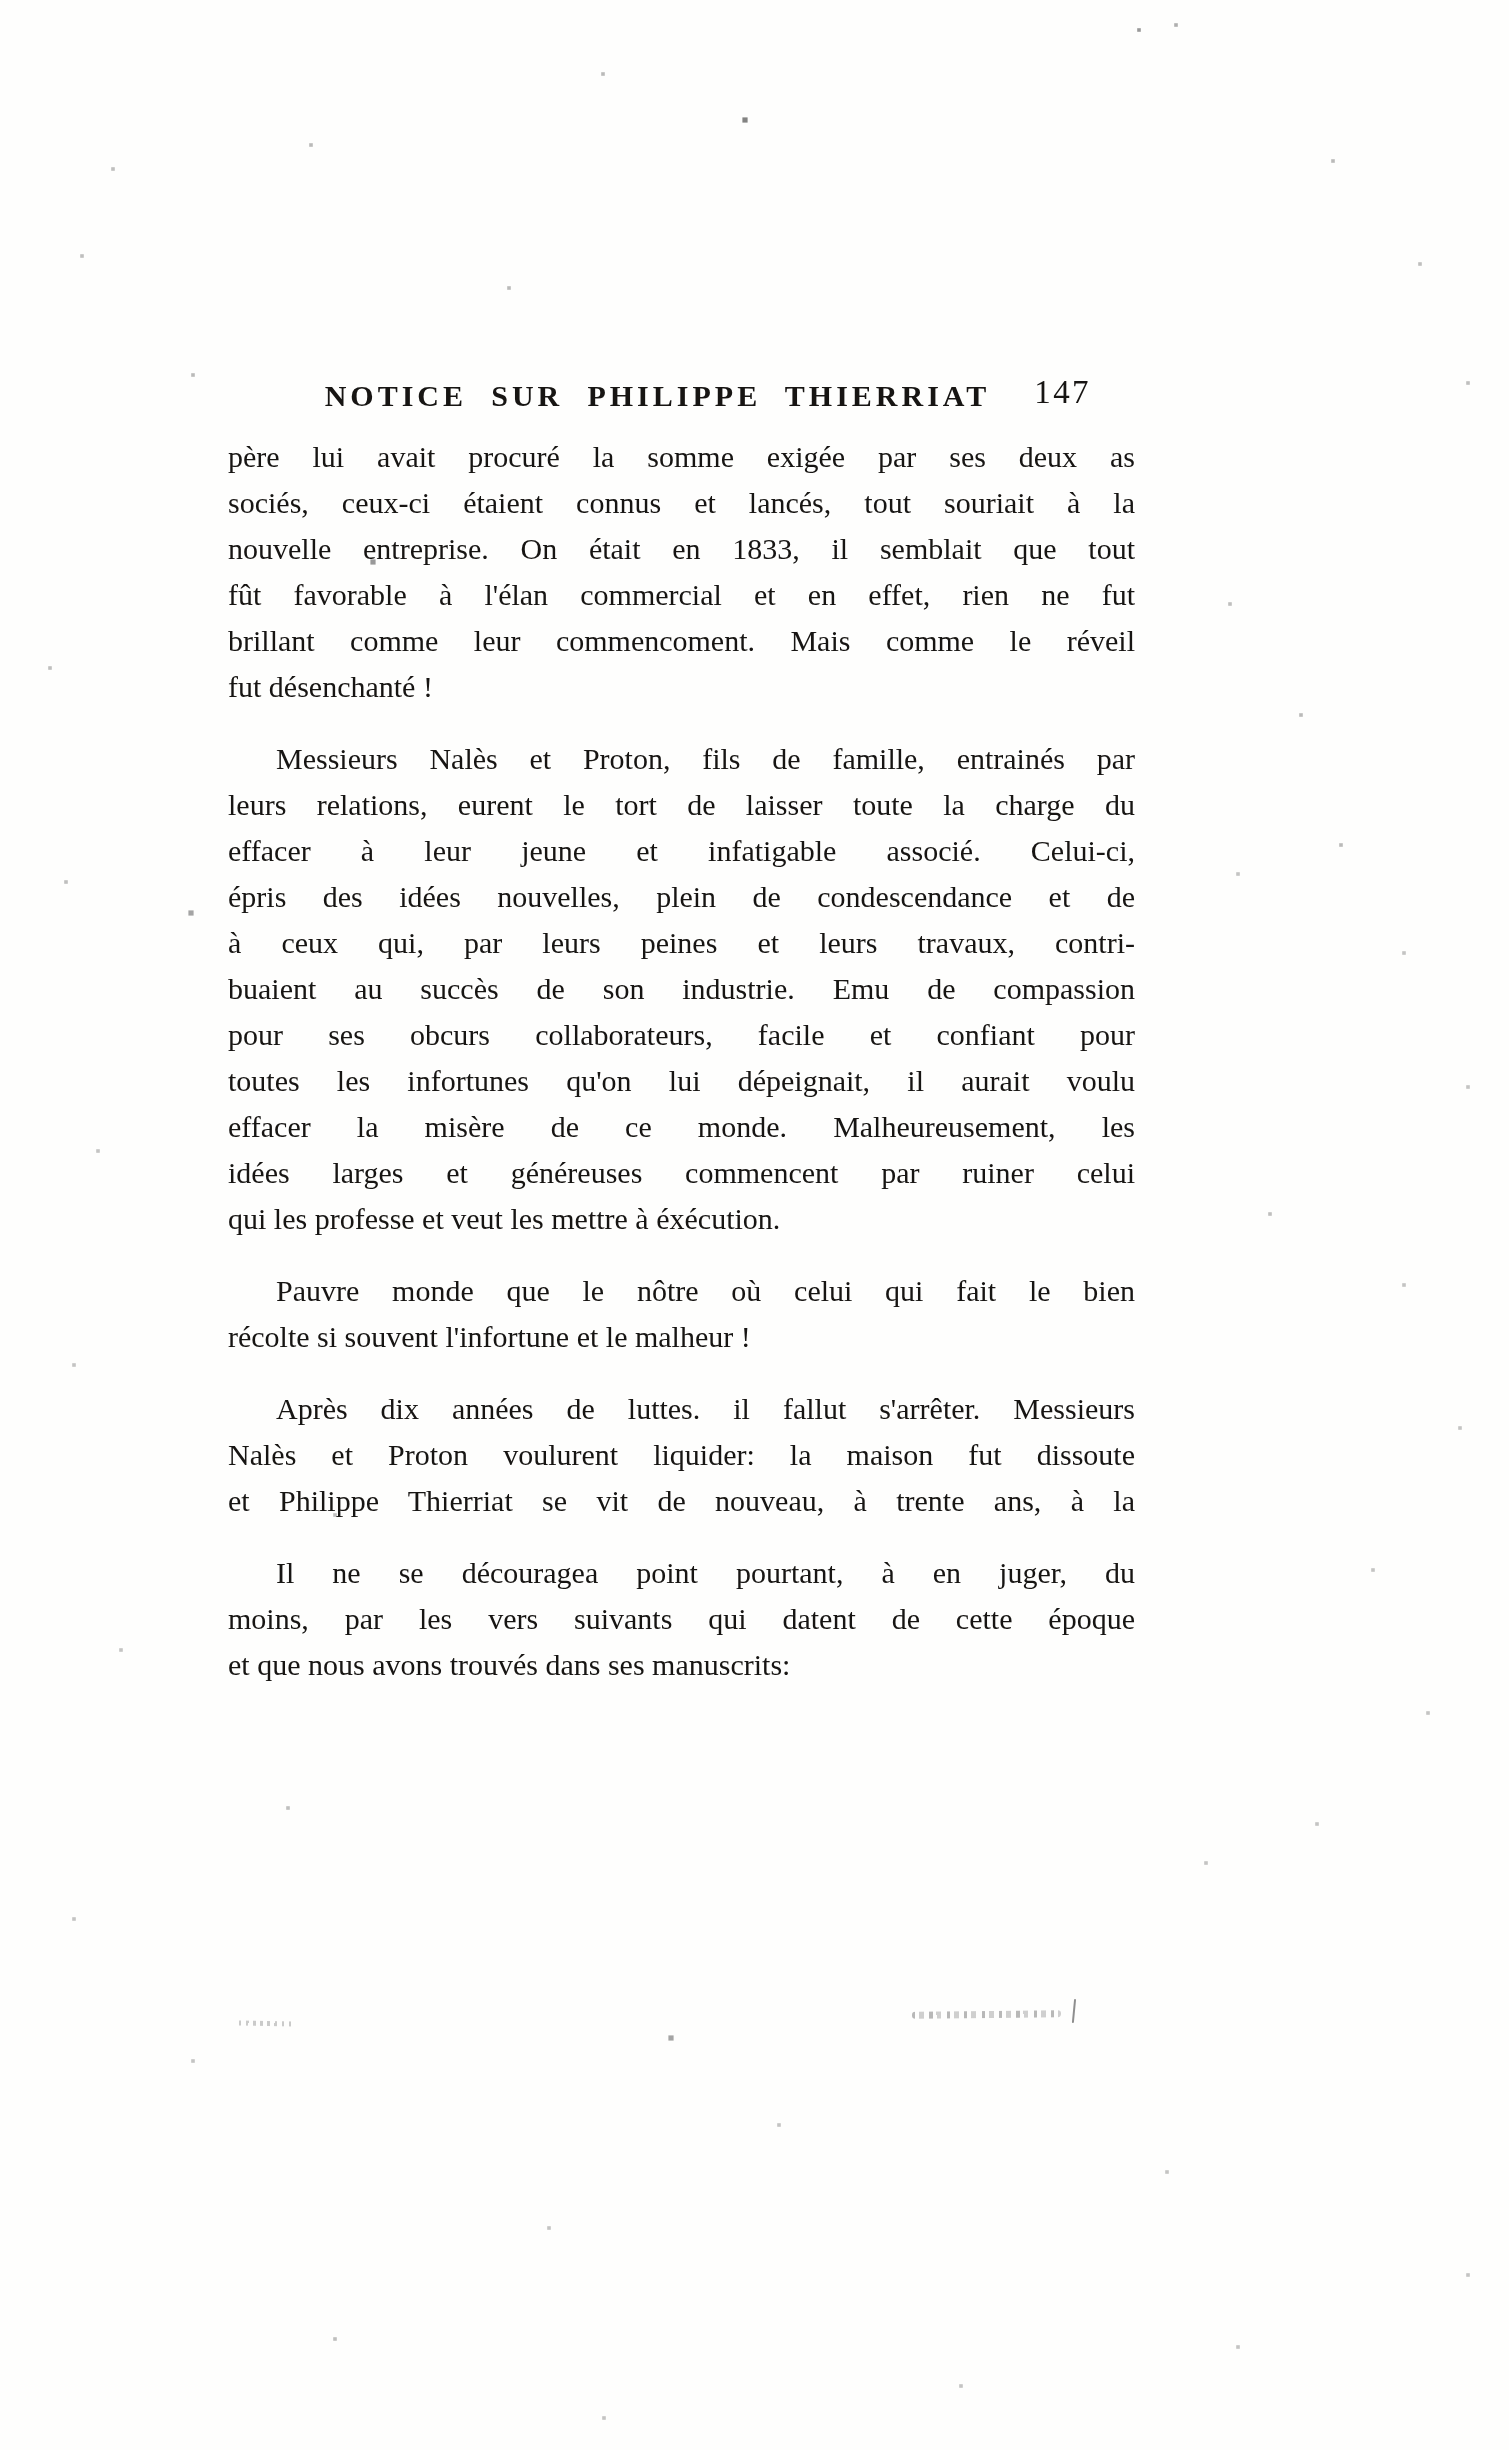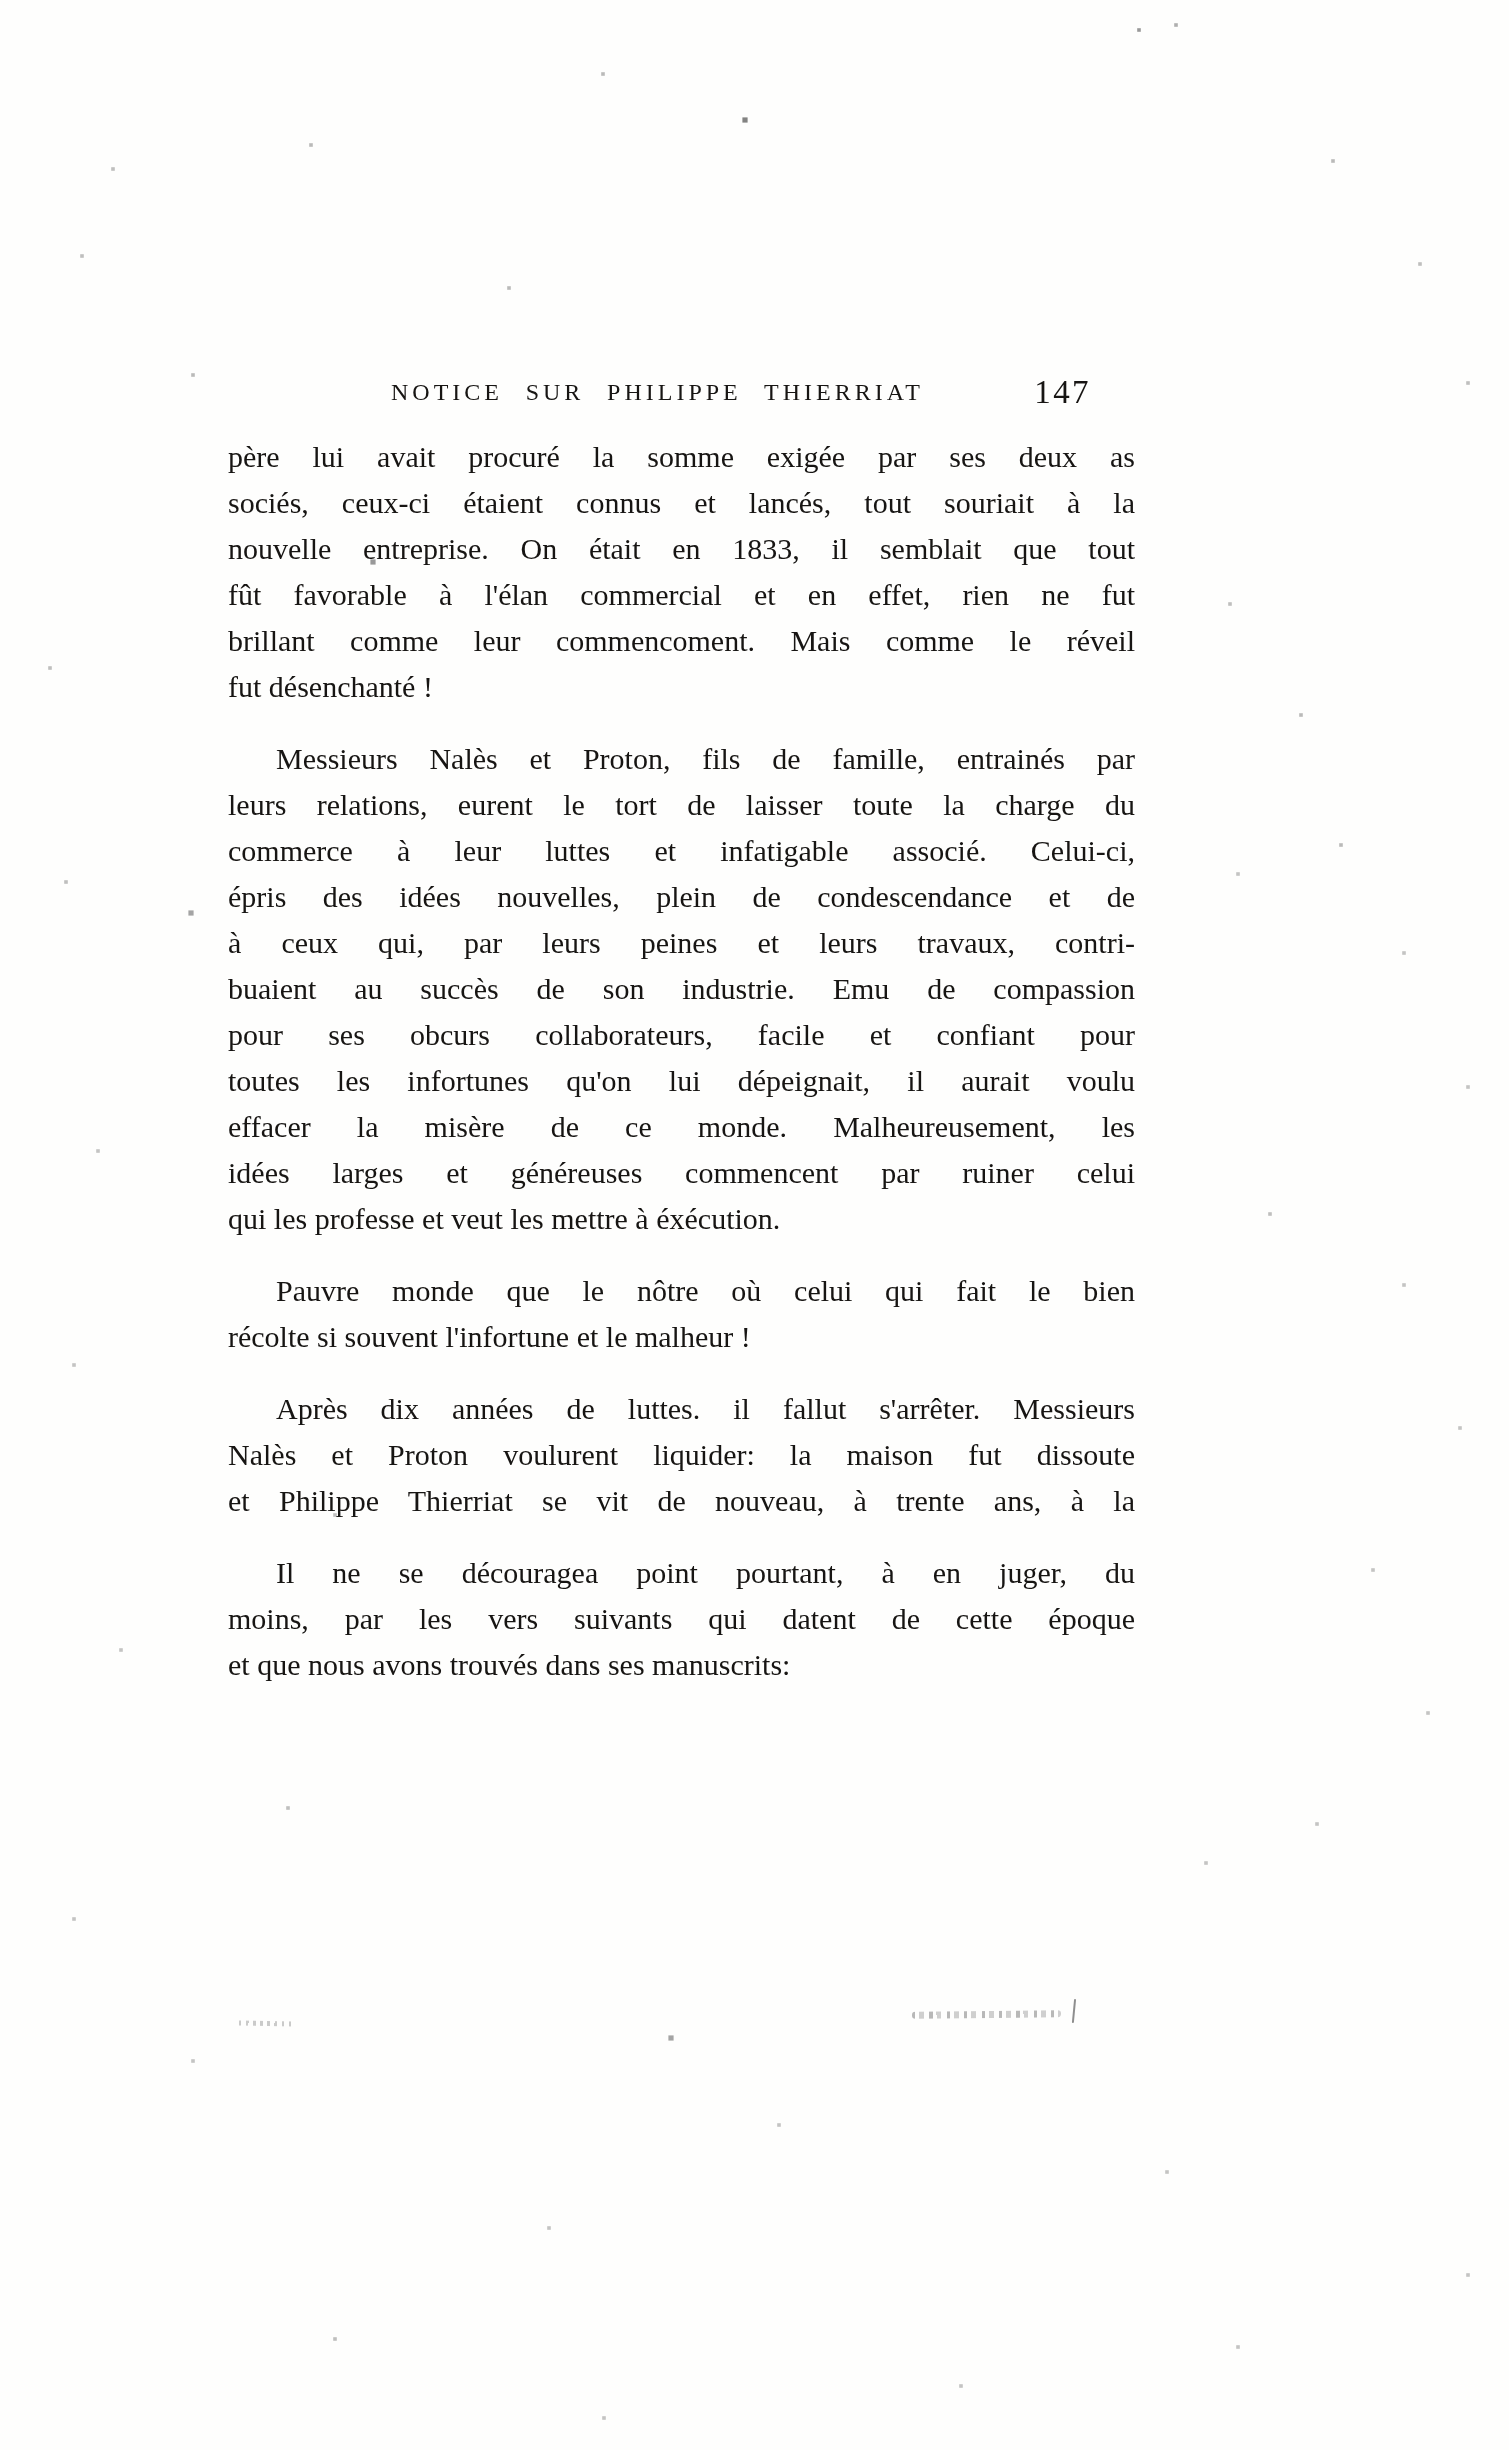--- a/index.html
+++ b/index.html
@@ -58,21 +58,21 @@
       1467px 2274px 0 0.8px rgba(30,30,30,.26),
       334px 2338px 0 0.8px rgba(30,30,30,.28),
       960px 2385px 0 0.8px rgba(30,30,30,.26),
       603px 2417px 0 0.8px rgba(30,30,30,.26),
       1237px 2346px 0 0.8px rgba(30,30,30,.26);
   }
   .column{position:absolute;left:228px;top:379px;width:907px;}
   .running-header{position:relative;height:49px;text-align:center;}
   .header-title{
     display:inline-block;
-    font-size:24px;font-weight:normal;
+    font-size:30px;font-weight:bold;
     letter-spacing:4px;word-spacing:12.7px;
     transform:translateX(-24px);
     white-space:nowrap;
   }
   .page-number{
     position:absolute;right:44px;top:-4.8px;
     font-size:33px;letter-spacing:2.4px;font-weight:normal;text-align:right;
   }
   .body-text{margin-top:6.3px;font-size:30px;line-height:46px;}
   .line{text-align:justify;}
@@ -123,21 +123,21 @@
 
     <main class="body-text" id="body-text">
         <div class="line fill">père lui avait procuré la somme exigée par ses deux as</div>
         <div class="line fill">sociés, ceux-ci étaient connus et lancés, tout souriait à la</div>
         <div class="line fill">nouvelle entreprise. On était en 1833, il semblait que tout</div>
         <div class="line fill">fût favorable à l'élan commercial et en effet, rien ne fut</div>
         <div class="line fill">brillant comme leur commencoment. Mais comme le réveil</div>
         <div class="line">fut désenchanté !</div>
         <div class="line fill indent">Messieurs Nalès et Proton, fils de famille, entrainés par</div>
         <div class="line fill">leurs relations, eurent le tort de laisser toute la charge du</div>
-        <div class="line fill">commerce à leur luttes et infatigable associé. Celui-ci,</div>
+        <div class="line fill">effacer à leur jeune et infatigable associé. Celui-ci,</div>
         <div class="line fill">épris des idées nouvelles, plein de condescendance et de</div>
         <div class="line fill">à ceux qui, par leurs peines et leurs travaux, contri-</div>
         <div class="line fill">buaient au succès de son industrie. Emu de compassion</div>
         <div class="line fill">pour ses obcurs collaborateurs, facile et confiant pour</div>
         <div class="line fill">toutes les infortunes qu'on lui dépeignait, il aurait voulu</div>
         <div class="line fill">effacer la misère de ce monde. Malheureusement, les</div>
         <div class="line fill">idées larges et généreuses commencent par ruiner celui</div>
         <div class="line">qui les professe et veut les mettre à éxécution.</div>
         <div class="line fill indent">Pauvre monde que le nôtre où celui qui fait le bien</div>
         <div class="line">récolte si souvent l'infortune et le malheur !</div>

